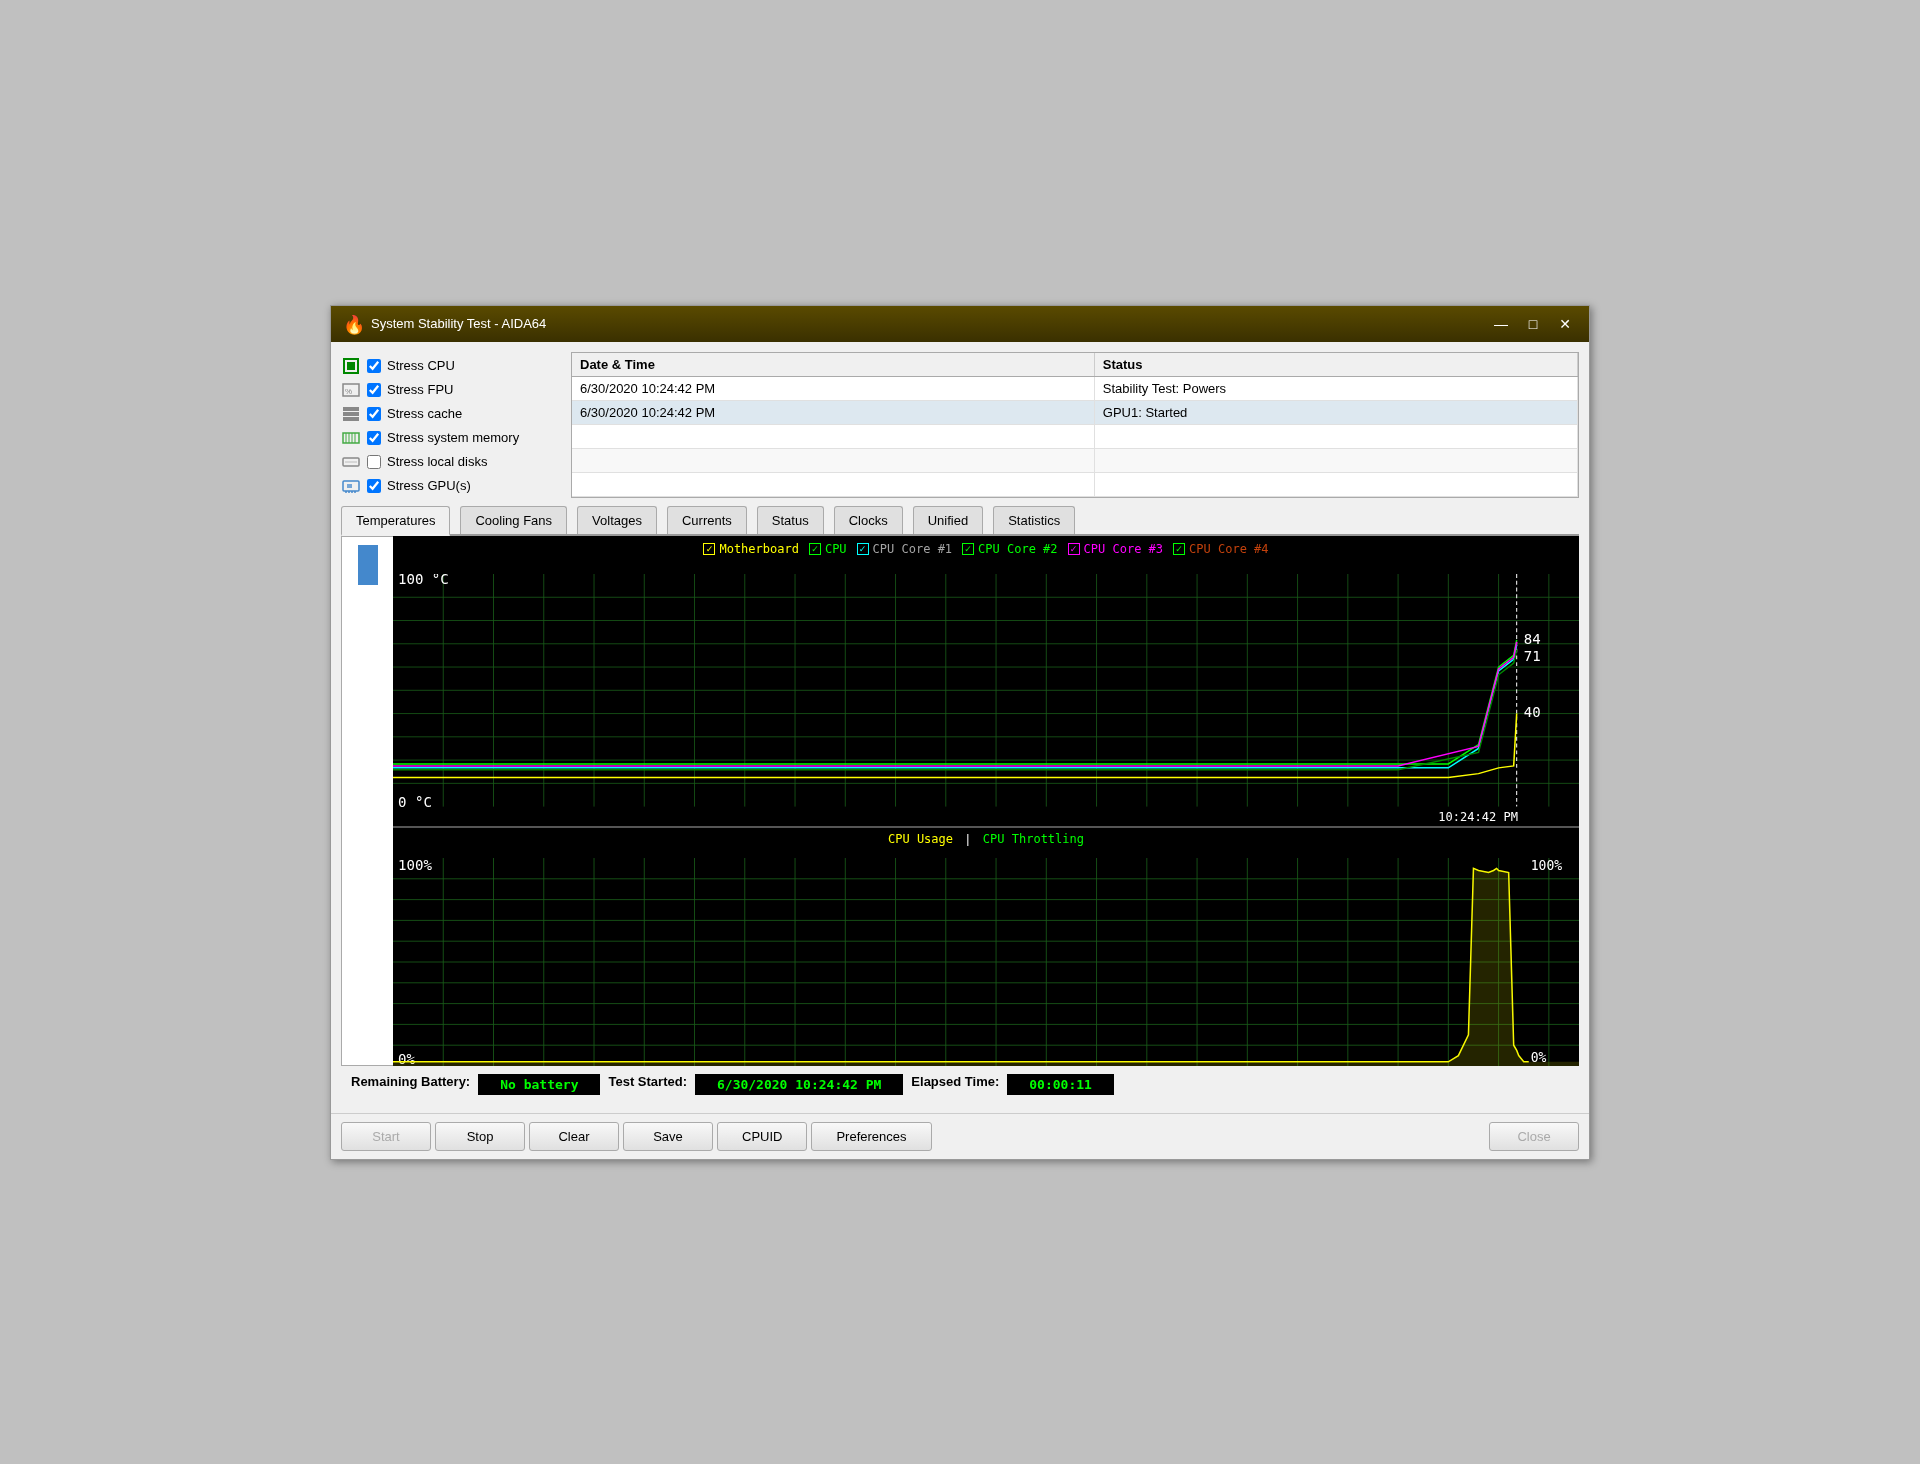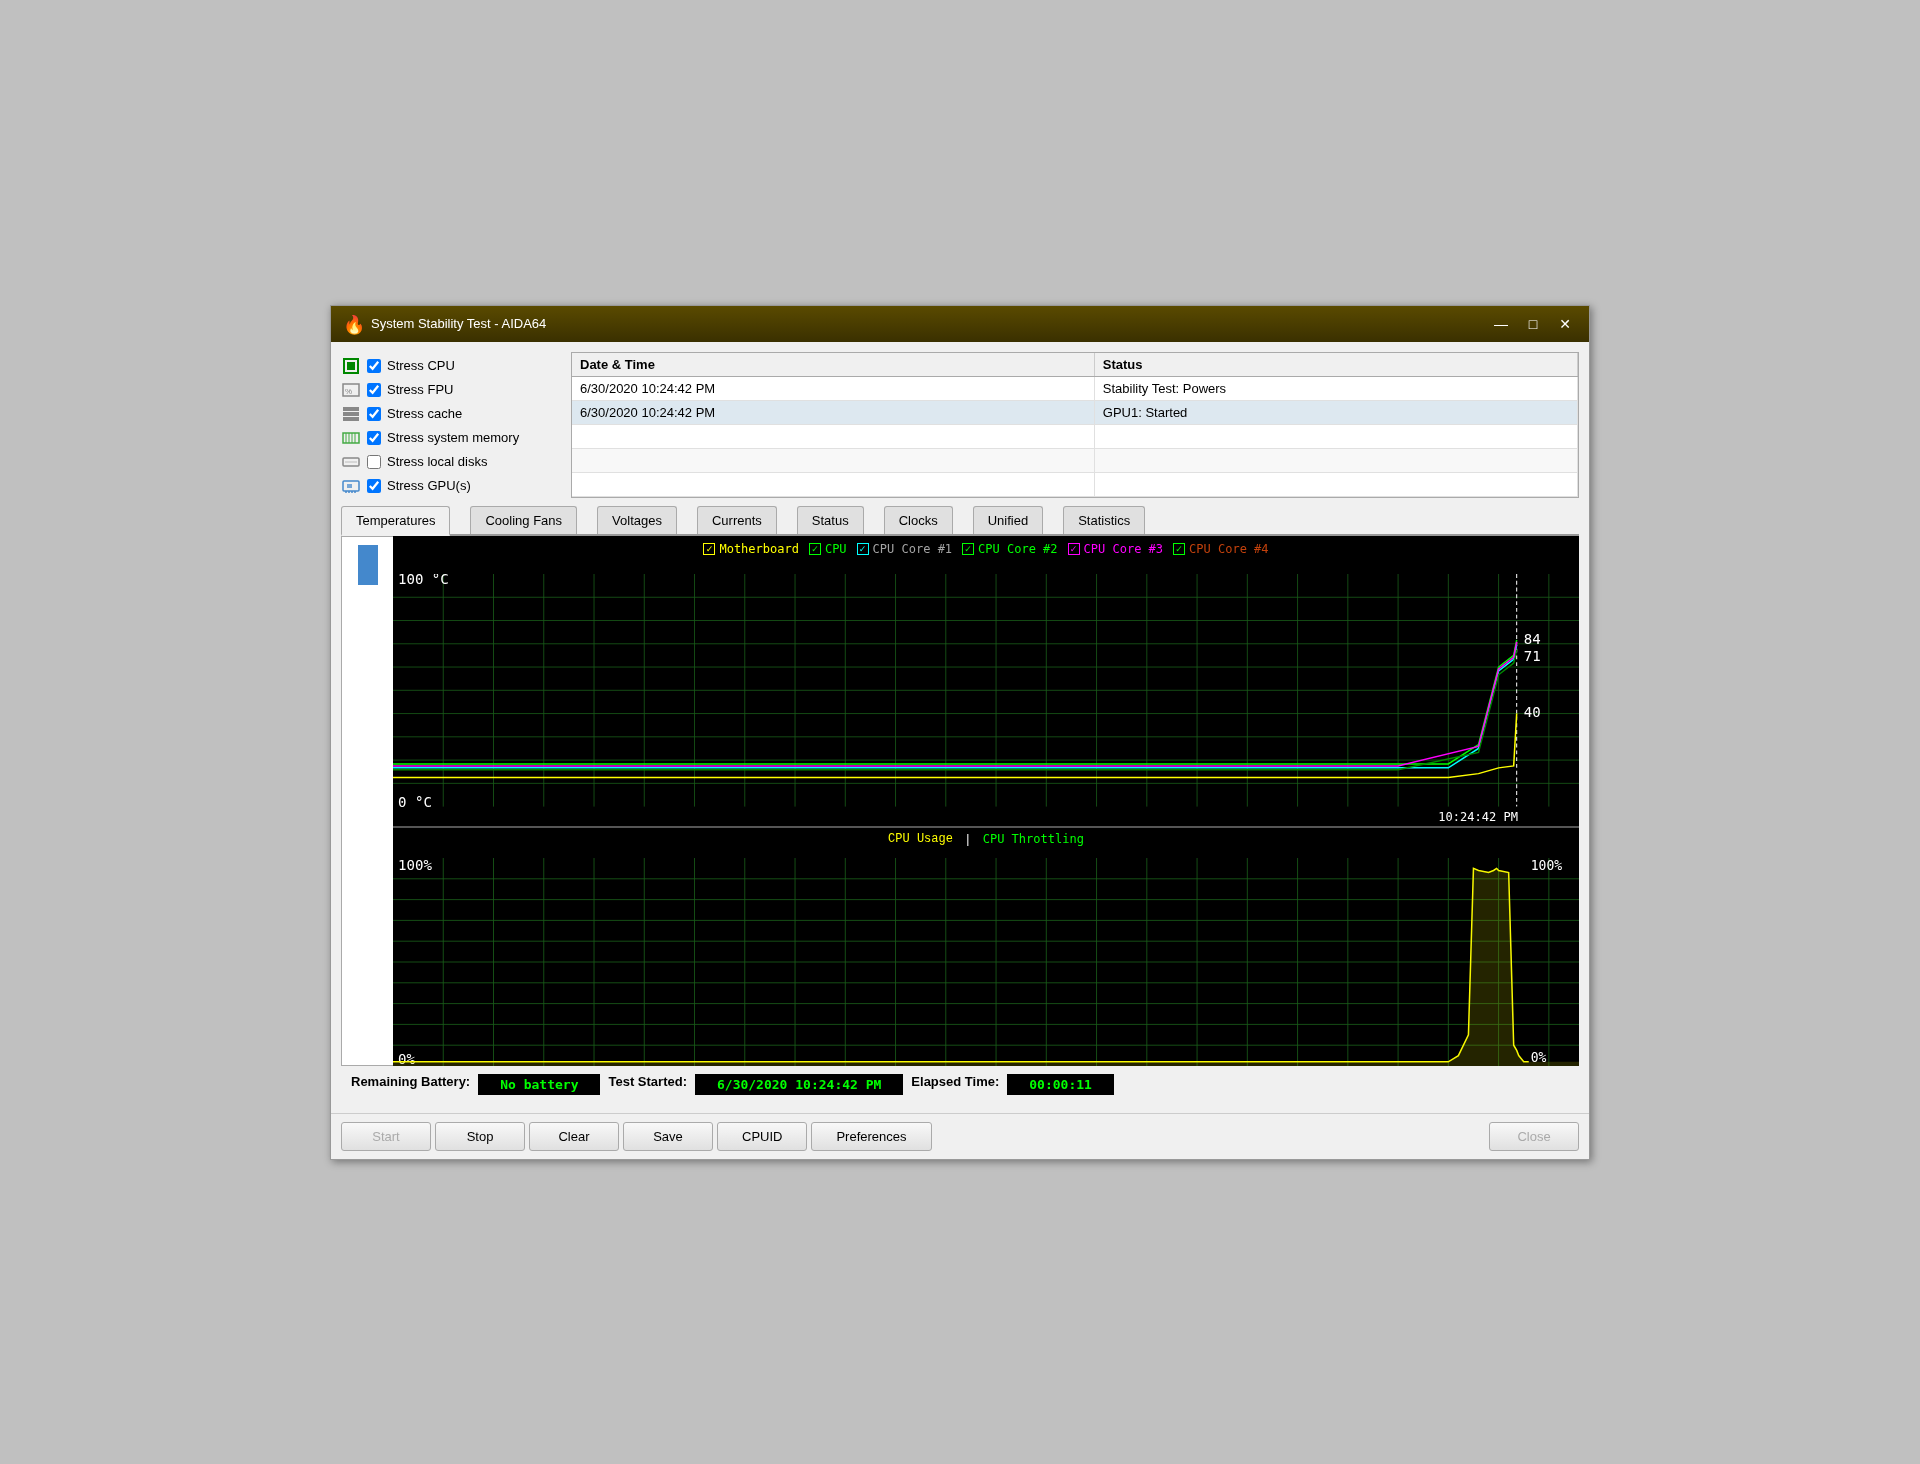--- a/index.html
+++ b/index.html
@@ -127,21 +127,21 @@
     .log-table tr:nth-child(2) td { background: #dde8f0; }
     .log-table tr:nth-child(even):not(:nth-child(2)) td { background: #f8f8f8; }
 
     
     .tabs-container {
       margin-bottom: 0;
     }
     .tabs-bar {
       display: flex;
       border-bottom: 2px solid #999;
-      gap: 18px;
+      gap: 8px;
     }
     .tab {
       padding: 6px 14px;
       border: 1px solid #aaa;
       border-bottom: none;
       background: #e0e0e0;
       cursor: pointer;
       font-size: 13px;
       margin-right: 2px;
       border-radius: 3px 3px 0 0;
@@ -523,21 +523,21 @@
             <text x="1125" y="148" fill="white" font-size="14" font-family="monospace">40</text>
 
             <text x="1040" y="255" fill="white" font-size="12" font-family="monospace">10:24:42 PM</text>
           </svg>
         </div>
 
         <div class="chart-panel chart-panel-bottom">
 
           <div class="chart-legend" style="padding:4px 10px;">
             <div class="legend-item">
-              <span class="legend-label" style="color:#ffff00;font-family:Liberation Mono, monospace;">CPU Usage</span>
+              <span class="legend-label" style="color:#ffff00;">CPU Usage</span>
             </div>
             <span style="color:white; font-size:12px;">&nbsp;|&nbsp;</span>
             <div class="legend-item">
               <span class="legend-label" style="color:#00ff00;">CPU Throttling</span>
             </div>
           </div>
 
           <svg viewBox="0 0 1180 200" preserveAspectRatio="none" style="position:absolute;top:30px;left:0;width:100%;height:calc(100% - 30px);">
             <rect width="1180" height="200" fill="#000"></rect>
 

